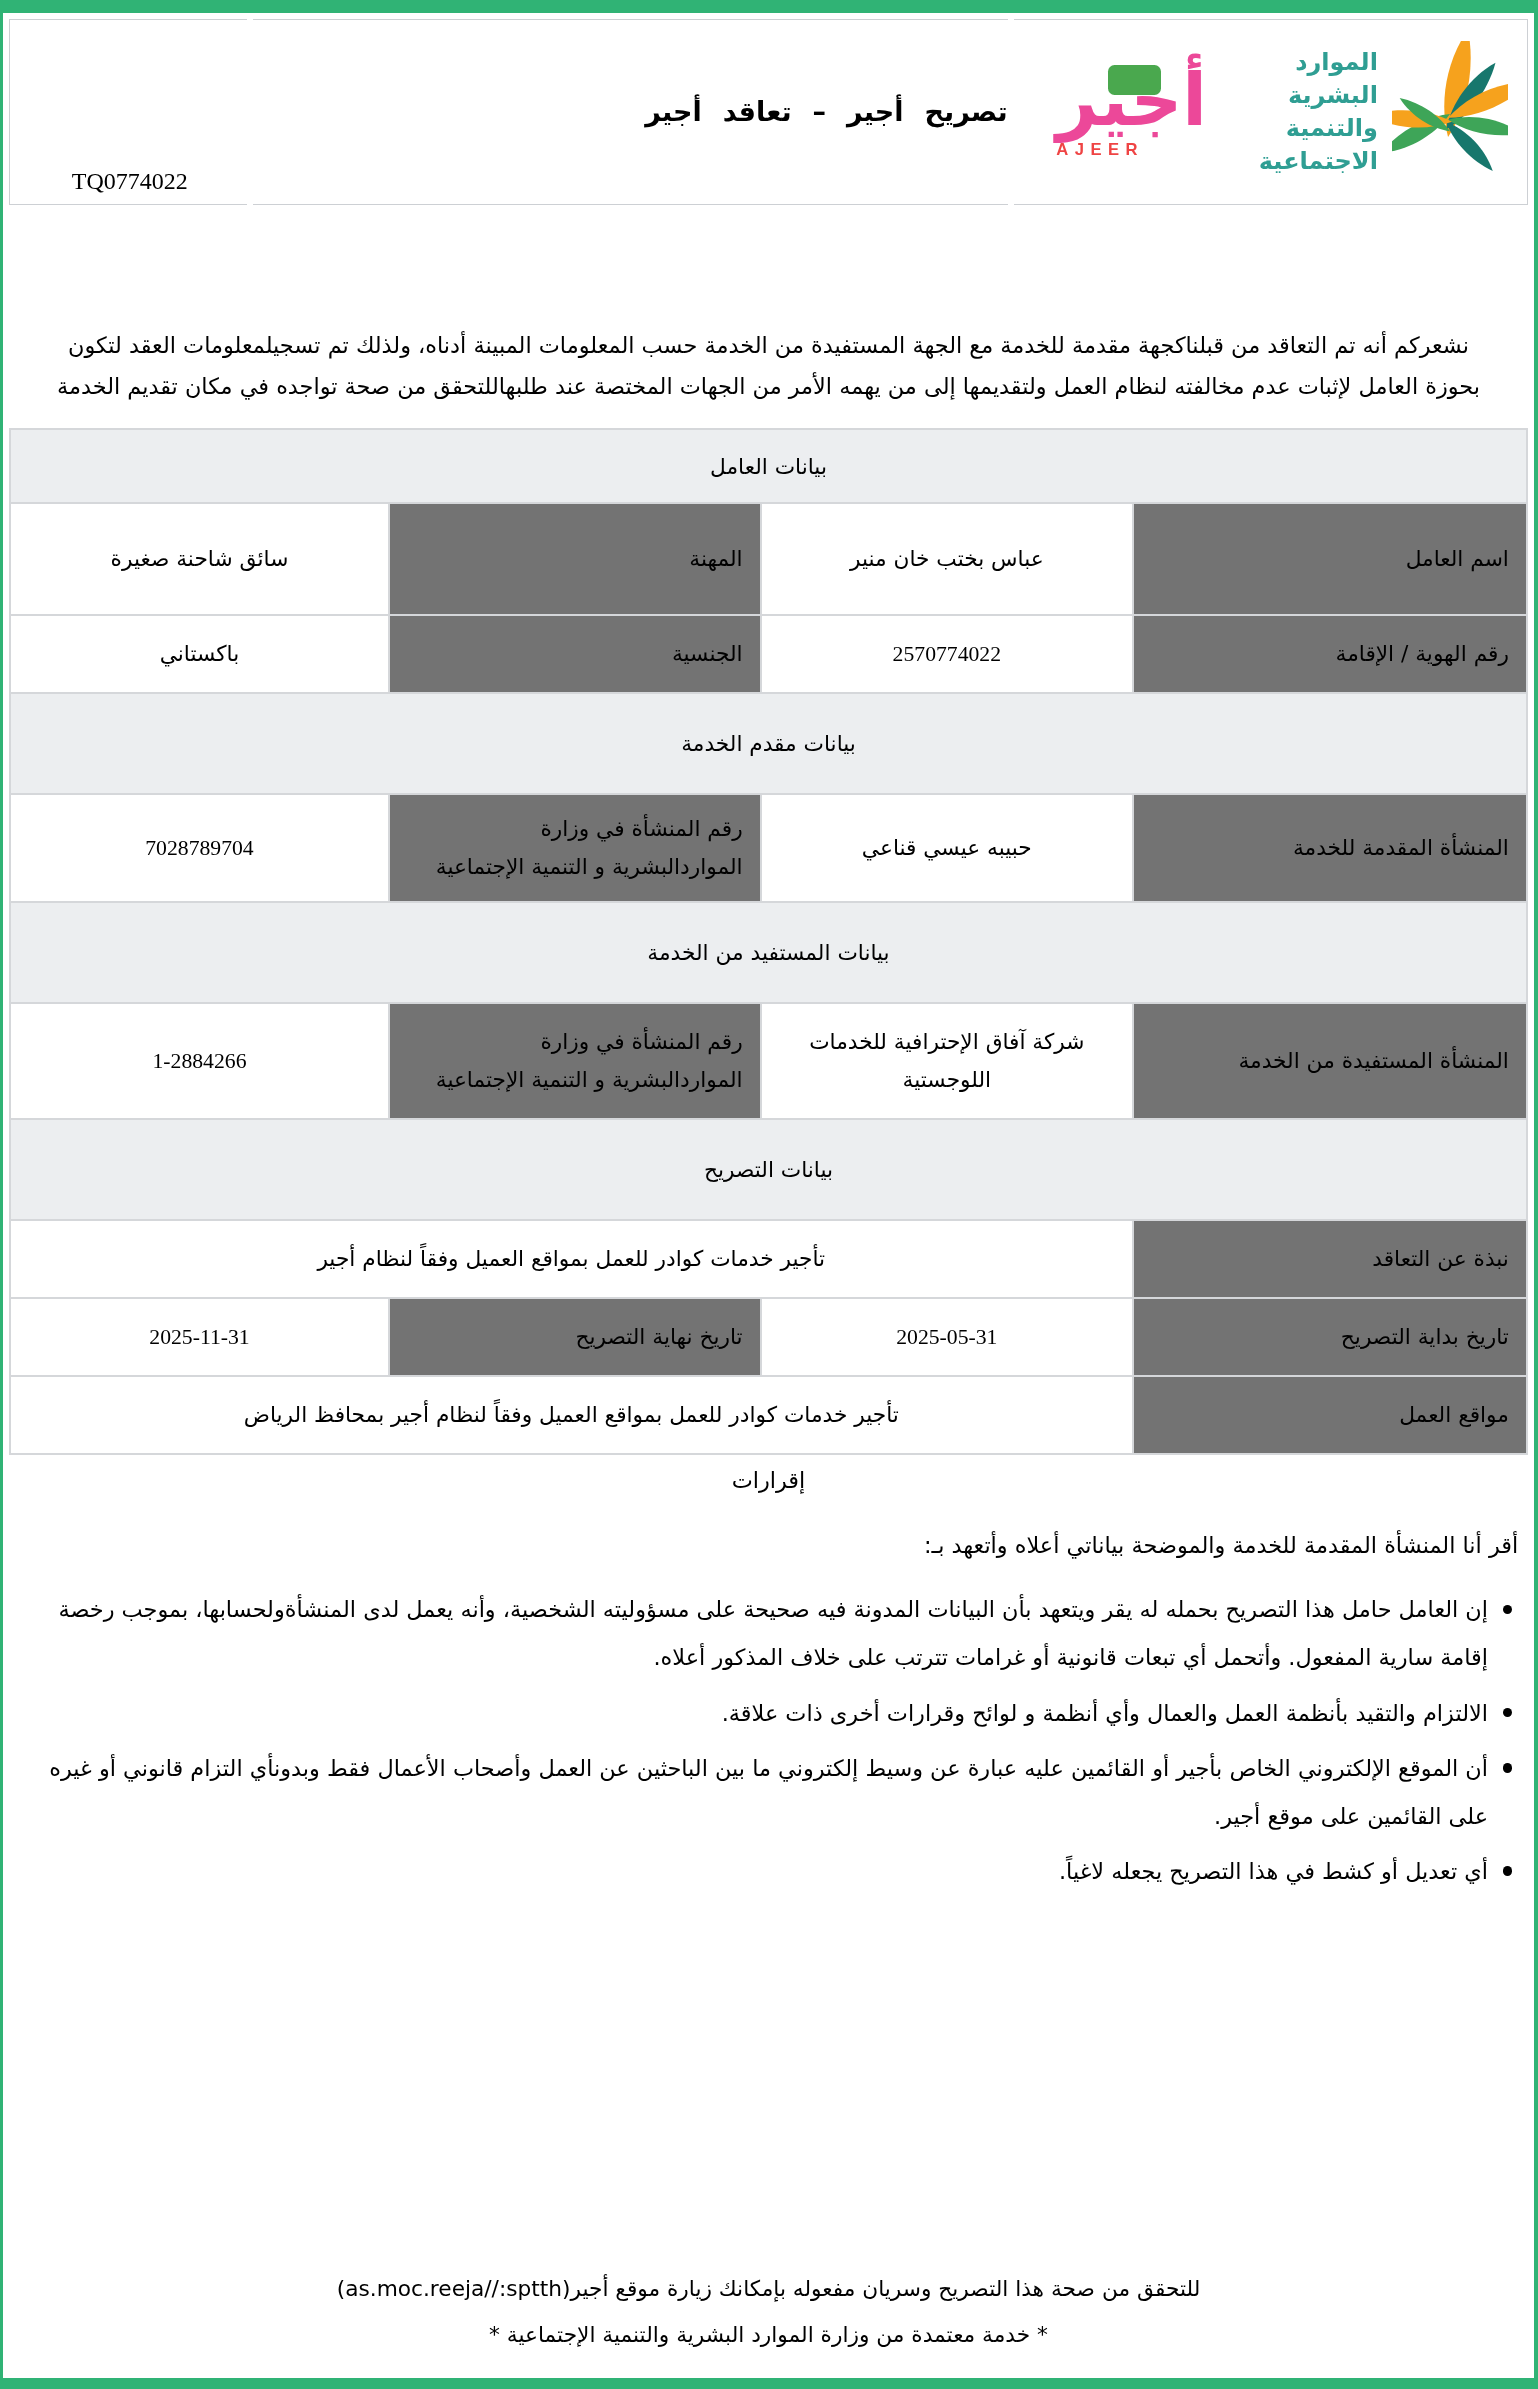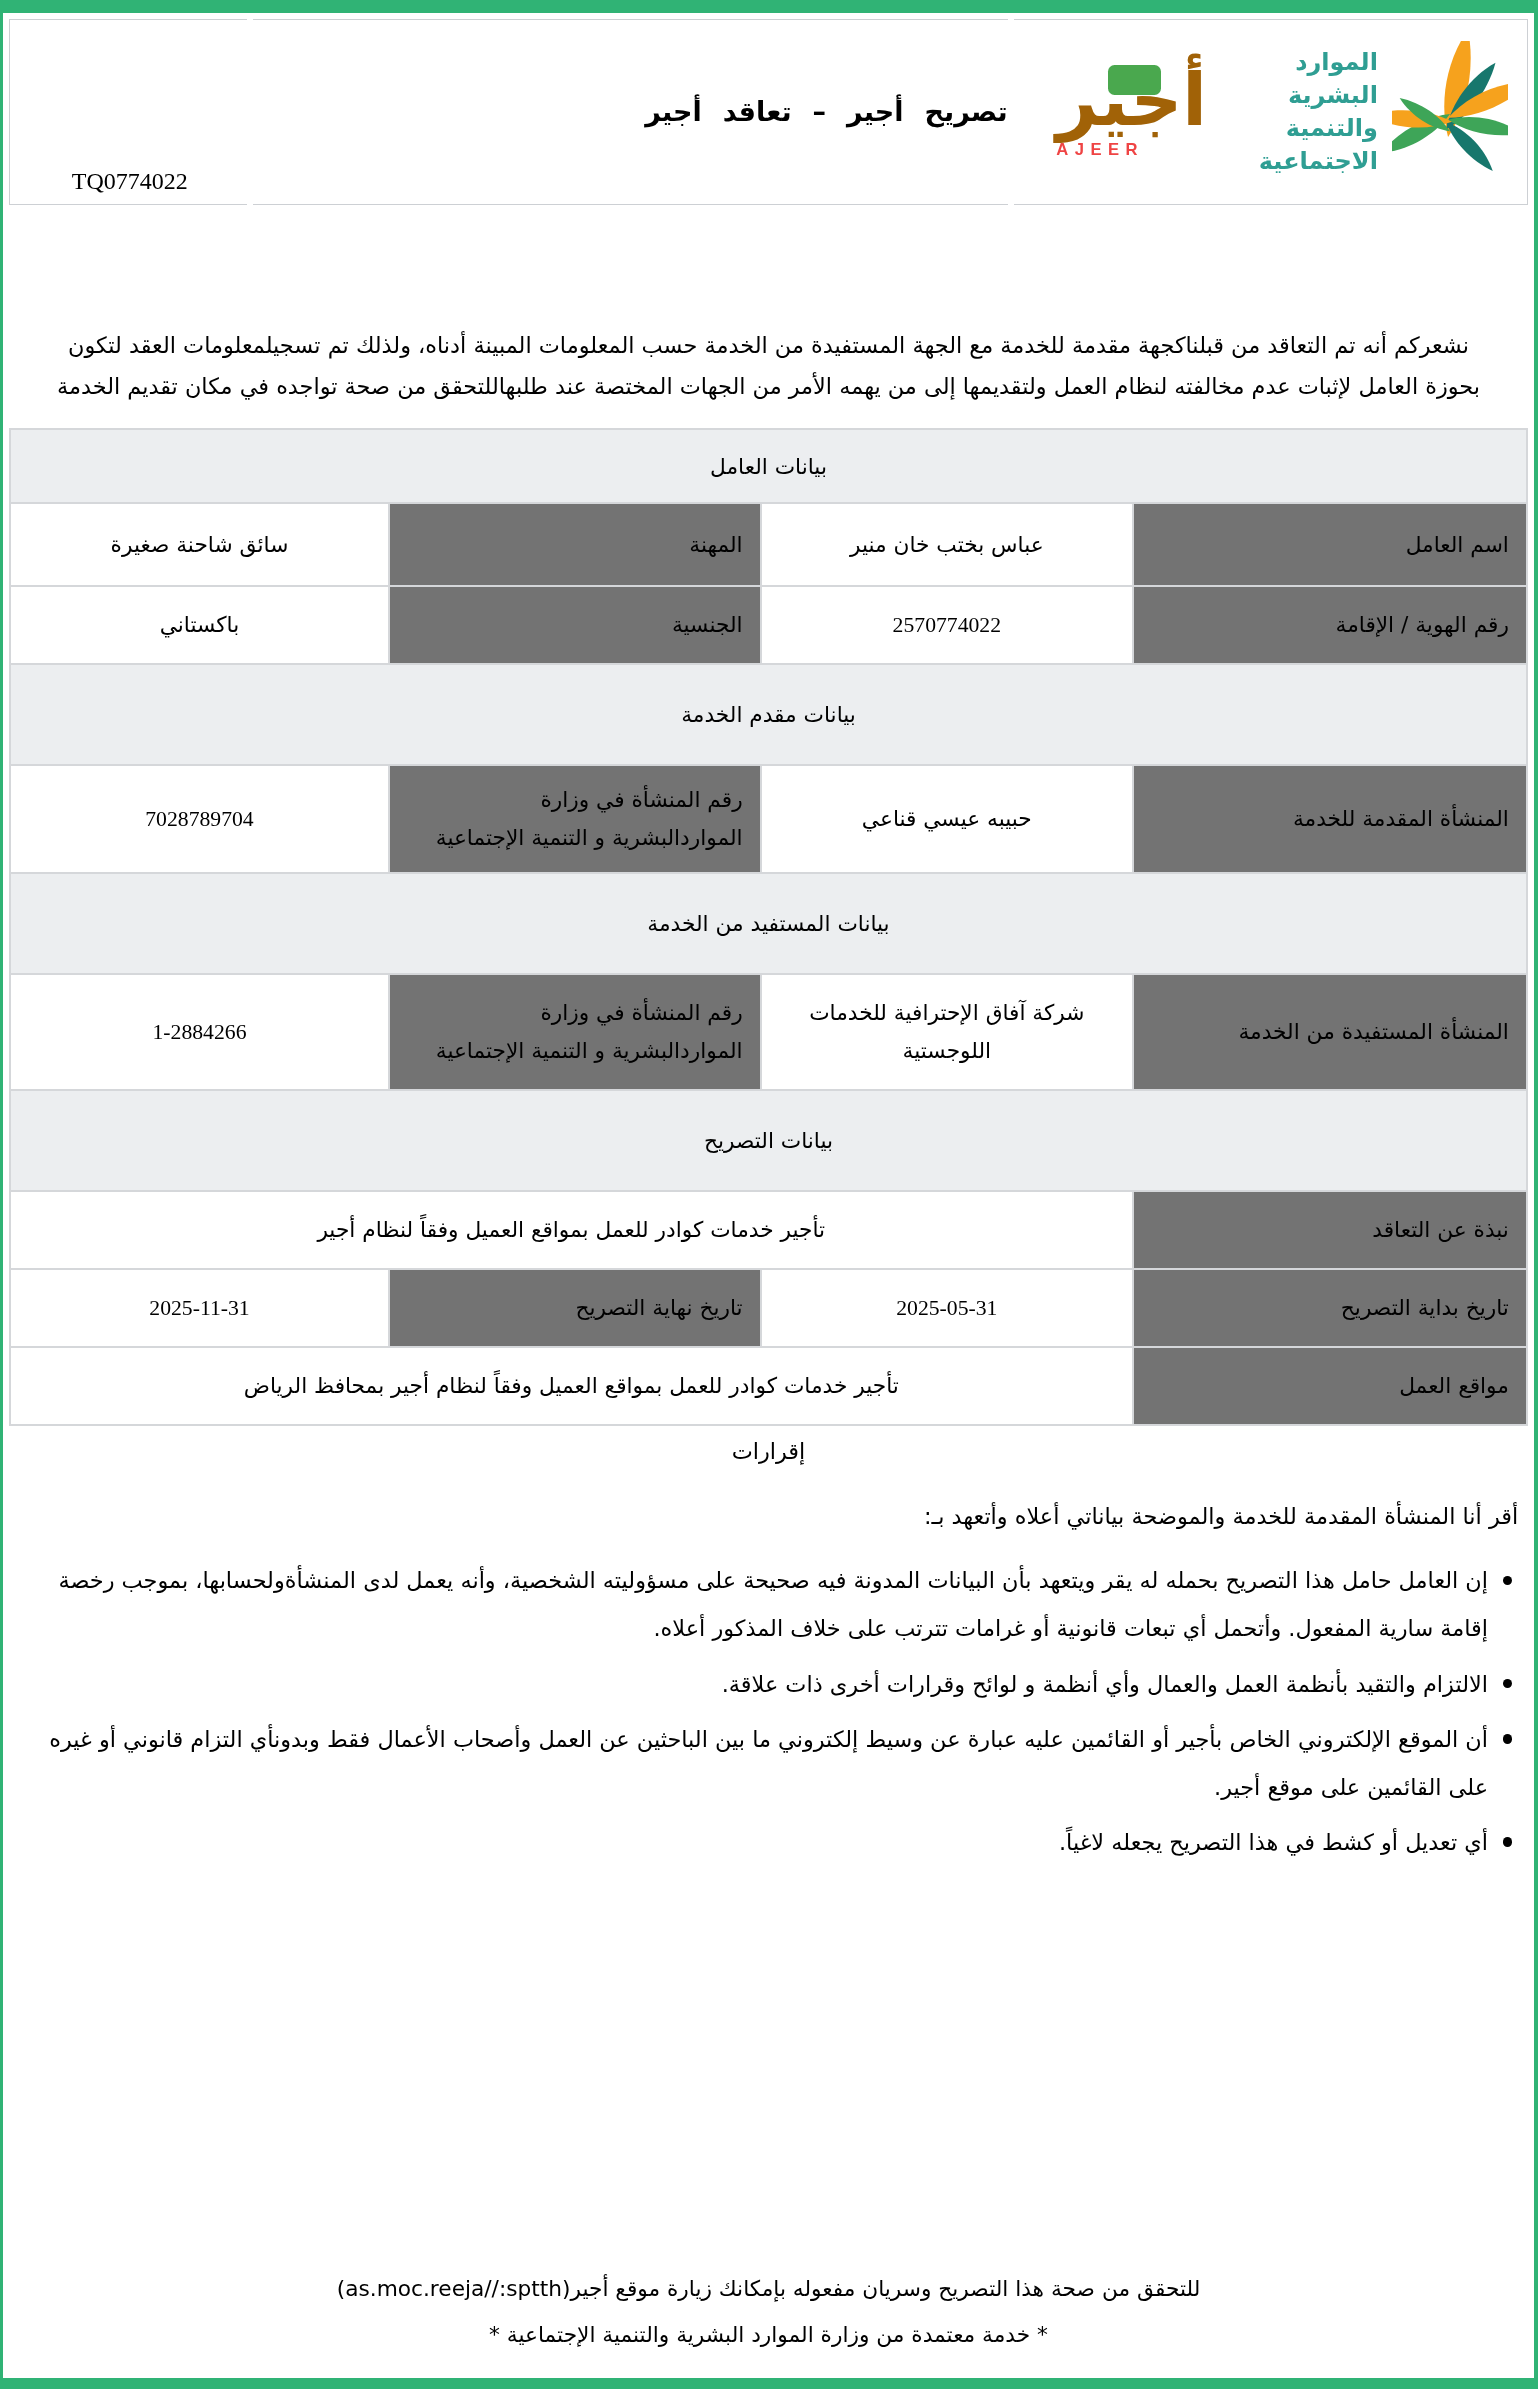--- a/index.html
+++ b/index.html
@@ -15,37 +15,37 @@
   .hbox-tq{width:238px;border-left:1.4px solid #cdd0d4;position:relative;}
   .tq{position:absolute;bottom:8.7px;left:62px;font-family:"Liberation Serif",serif;font-size:24px;}
   .hbox-title{flex:1;display:flex;align-items:center;justify-content:flex-end;}
   .title{font-size:27px;font-weight:bold;word-spacing:11.6px;direction:rtl;}
   .hbox-logos{width:514px;border-right:1.4px solid #cdd0d4;display:flex;align-items:center;
               justify-content:space-between;padding:0 19px 0 42px;}
   
   .ajeer{direction:ltr;text-align:left;}
   .ajeer-ar-wrap{position:relative;display:inline-block;}
   .ajeer-box{position:absolute;top:1.4px;left:52px;width:53px;height:30px;background:#4aa84e;border-radius:6.5px;}
-  .ajeer-ar{position:relative;font-size:72px;line-height:1.05;font-weight:bold;color:#a16207;}
+  .ajeer-ar{position:relative;font-size:72px;line-height:1.05;font-weight:bold;color:#ec4899;}
   .ajeer-en{font-family:"Liberation Sans",sans-serif;font-weight:bold;color:#ef4444;
             font-size:16.6px;letter-spacing:6.5px;margin-top:1.4px;}
   
   .ministry{display:flex;align-items:center;gap:14.4px;direction:rtl;}
   .ministry-text{text-align:right;color:#2f9e93;font-size:24px;font-weight:bold;line-height:33px;}
   
   .intro{margin:120px 29px 0;text-align:center;font-size:22.4px;line-height:41px;}
   
   .permit-table{width:100%;border-collapse:collapse;margin-top:21.7px;font-size:21.7px;}
   .permit-table td{border:2.2px solid #d5d7da;padding:7.2px 17.3px;vertical-align:middle;box-sizing:border-box;}
   td.sec{background:#eceef0;text-align:center;height:74px;}
   td.sec.tall{height:101px;}
   td.lab{background:#737373;text-align:right;line-height:38px;}
   td.val{background:#ffffff;text-align:center;line-height:38px;}
   .num{font-family:"Liberation Serif",serif;}
-  tr.r140 td{height:83px;} tr.r110 td{height:78px;} tr.r150 td{height:108px;} tr.r160 td{height:116px;}
+  tr.r140 td{height:112px;} tr.r110 td{height:78px;} tr.r150 td{height:108px;} tr.r160 td{height:116px;}
   
   .decl-title{text-align:center;font-size:22.4px;font-weight:normal;margin:11.6px 0 0;}
   .decl-intro{text-align:right;font-size:22.4px;margin:39px 10px 0;}
   .decl-items{margin:27.4px 7.2px 0;}
   .decl-item{position:relative;padding-right:33px;text-align:right;font-size:22.4px;line-height:48px;margin-bottom:7.2px;}
   .bullet{position:absolute;right:8.7px;top:19.5px;width:9.4px;height:9.4px;border-radius:50%;background:#000;}
   
   .footer{position:absolute;bottom:20px;left:0;right:0;text-align:center;font-size:21.7px;line-height:46px;}
 </style>
 </head>

